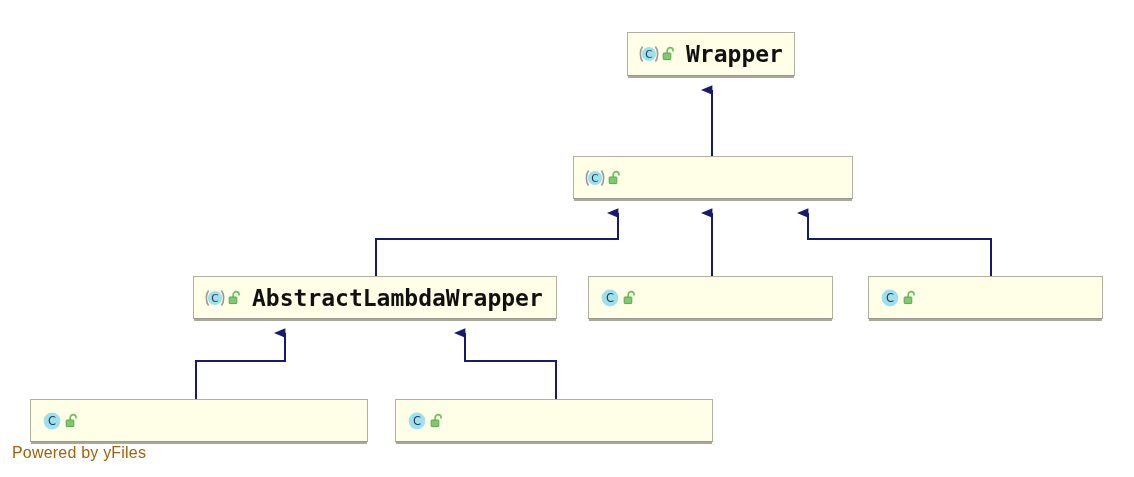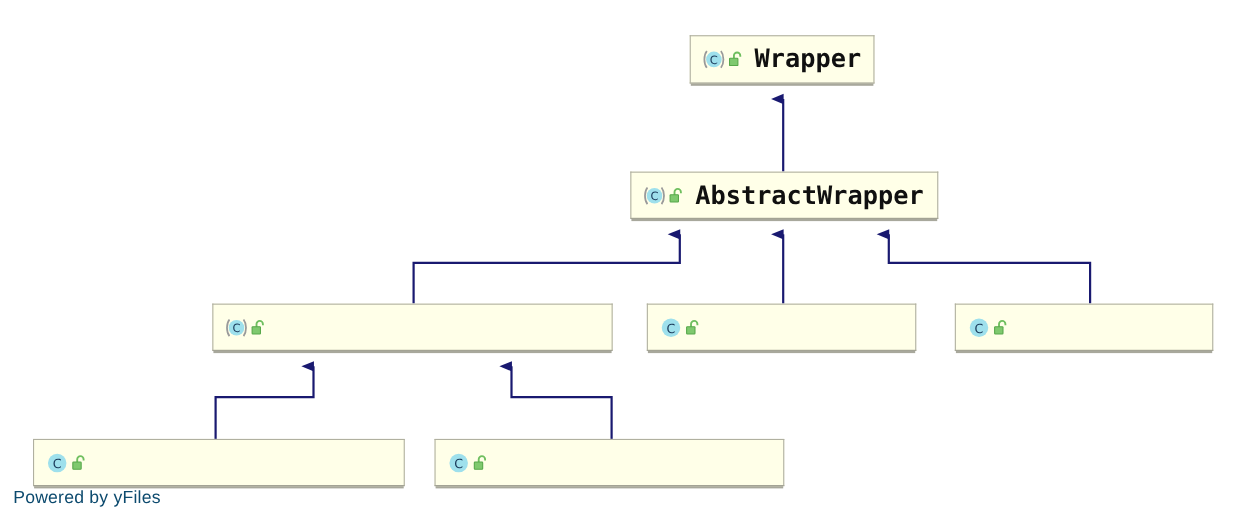--- a/index.html
+++ b/index.html
@@ -61,21 +61,21 @@
     letter-spacing: 0px;
     white-space: nowrap;
     padding-right: 6px;
   }
   #watermark {
     position: absolute;
     left: 12px;
     top: 444px;
     font-family: "Liberation Sans", sans-serif;
     font-size: 16px;
-    color: #0c4a6e;
+    color: #a16207;
     letter-spacing: 0.2px;
     white-space: nowrap;
     z-index: 1;
   }
 </style>
 </head>
 <body>
 
 <div id="diagram-root">
 
@@ -124,36 +124,36 @@
         <path d="M 4.6 2.4 C 1.6 6.2 1.6 13.8 4.6 17.6" stroke="#9A9A9A" stroke-width="1.6" fill="none"></path>
         <path d="M 17.4 2.4 C 20.4 6.2 20.4 13.8 17.4 17.6" stroke="#9A9A9A" stroke-width="1.6" fill="none"></path>
         <circle cx="11" cy="10" r="7.1" fill="#9EE0EC"></circle>
         <text x="11" y="14.2" text-anchor="middle" font-family="DejaVu Sans, sans-serif" font-size="10.5" fill="#1A3A5A">C</text>
       </svg>
       <svg class="lock-icon" width="15" height="16" viewBox="0 0 15 16">
         <path d="M 5.2 7.2 L 5.2 4.6 A 2.9 2.9 0 0 1 11 4.6 L 11 5.6" stroke="#6FBF5F" stroke-width="1.7" fill="none"></path>
         <rect x="1.2" y="7.0" width="7.6" height="6.6" rx="0.6" fill="#7FC96E" stroke="#57A84A" stroke-width="1"></rect>
       </svg>
     </span>
-    <span class="node-label">AbstractWrapper</span>
   </div>
 
   <div class="uml-node" style="left:193px; top:276px; width:364px; height:43px;">
     <span class="node-icons">
       <svg class="class-icon" width="22" height="20" viewBox="0 0 22 20">
         <path d="M 4.6 2.4 C 1.6 6.2 1.6 13.8 4.6 17.6" stroke="#9A9A9A" stroke-width="1.6" fill="none"></path>
         <path d="M 17.4 2.4 C 20.4 6.2 20.4 13.8 17.4 17.6" stroke="#9A9A9A" stroke-width="1.6" fill="none"></path>
         <circle cx="11" cy="10" r="7.1" fill="#9EE0EC"></circle>
         <text x="11" y="14.2" text-anchor="middle" font-family="DejaVu Sans, sans-serif" font-size="10.5" fill="#1A3A5A">C</text>
       </svg>
       <svg class="lock-icon" width="15" height="16" viewBox="0 0 15 16">
         <path d="M 5.2 7.2 L 5.2 4.6 A 2.9 2.9 0 0 1 11 4.6 L 11 5.6" stroke="#6FBF5F" stroke-width="1.7" fill="none"></path>
         <rect x="1.2" y="7.0" width="7.6" height="6.6" rx="0.6" fill="#7FC96E" stroke="#57A84A" stroke-width="1"></rect>
       </svg>
     </span>
+    <span class="node-label">AbstractLambdaWrapper</span>
   </div>
 
   <div class="uml-node" style="left:588px; top:276px; width:245px; height:43px;">
     <span class="node-icons">
       <svg class="class-icon" width="22" height="20" viewBox="0 0 22 20">
         <circle cx="11" cy="10" r="8.4" fill="#9EE0EC"></circle>
         <text x="11" y="14.4" text-anchor="middle" font-family="DejaVu Sans, sans-serif" font-size="11.5" fill="#1A3A5A">C</text>
       </svg>
       <svg class="lock-icon" width="15" height="16" viewBox="0 0 15 16">
         <path d="M 5.2 7.2 L 5.2 4.6 A 2.9 2.9 0 0 1 11 4.6 L 11 5.6" stroke="#6FBF5F" stroke-width="1.7" fill="none"></path>

